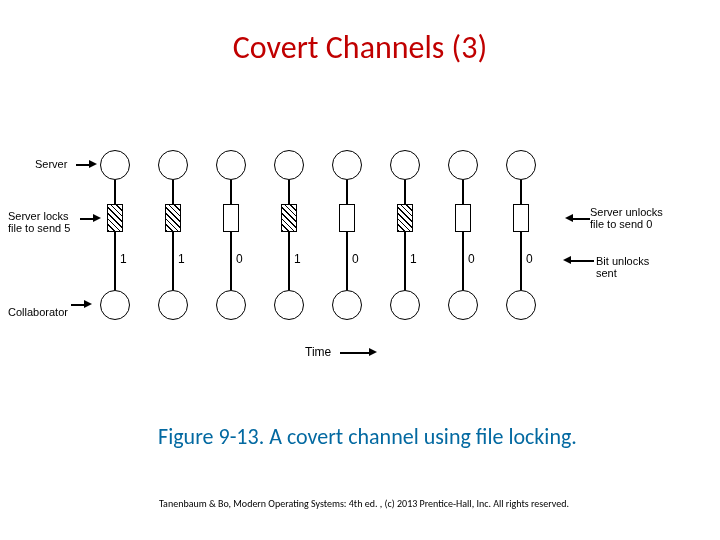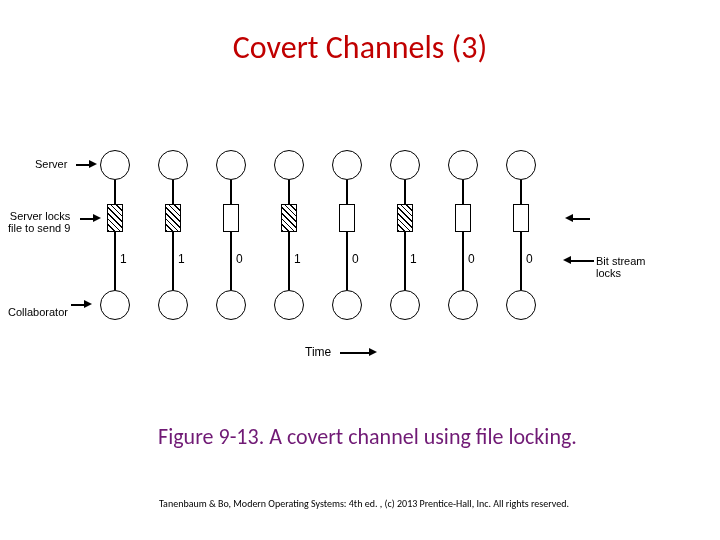--- a/index.html
+++ b/index.html
@@ -22,21 +22,21 @@
       top: 150px;
       left: 60px;
       width: 600px;
       height: 210px;
     }
     .row-label {
       position: absolute;
       font-size: 11px;
       font-family: Arial, sans-serif;
       color: #000;
-      text-align: right;
+      text-align: left;
       line-height: 1.1;
     }
     .circle {
       position: absolute;
       width: 30px;
       height: 30px;
       border: 1.5px solid #000;
       border-radius: 50%;
       background: #fff;
     }
@@ -89,21 +89,21 @@
       position: absolute;
       font-size: 12px;
       font-family: Arial, sans-serif;
     }
     .caption {
       position: absolute;
       bottom: 90px;
       width: 100%;
       text-align: center;
       font-size: 22px;
-      color: #701a75;
+      color: #0369a1;
       padding-left: 15px;
     }
     .copyright {
       position: absolute;
       bottom: 30px;
       width: 100%;
       text-align: center;
       font-size: 10px;
       color: #000;
       padding-left: 8px;
@@ -111,21 +111,21 @@
   </style>
 </head>
 <body>
 
 <h1 class="title">Covert Channels (3)</h1>
 
 <div class="diagram">
 
   <div class="row-label" style="left:-25px; top:8px;">Server</div>
   <div class="row-label" style="left:-52px; top:60px; white-space:pre;">Server locks
-file to send 9</div>
+file to send 5</div>
   <div class="row-label" style="left:-52px; top:156px;">Collaborator</div>
 
   <div id="cols">
       <div class="circle" style="left: 40px; top: 0px;"></div>
       <div class="rect hatch" style="left: 47px; top: 54px;"></div>
       <div class="line-v" style="left: 54px; top: 30px; height: 24px;"></div>
       <div class="line-v" style="left: 54px; top: 82px; height: 58px;"></div>
       <div class="bit" style="left: 60px; top: 102px;">1</div>
       <div class="circle" style="left: 40px; top: 140px;"></div>
       <div class="circle" style="left: 98px; top: 0px;"></div>
@@ -165,24 +165,26 @@
       <div class="bit" style="left: 408px; top: 102px;">0</div>
       <div class="circle" style="left: 388px; top: 140px;"></div>
       <div class="circle" style="left: 446px; top: 0px;"></div>
       <div class="rect" style="left: 453px; top: 54px;"></div>
       <div class="line-v" style="left: 460px; top: 30px; height: 24px;"></div>
       <div class="line-v" style="left: 460px; top: 82px; height: 58px;"></div>
       <div class="bit" style="left: 466px; top: 102px;">0</div>
       <div class="circle" style="left: 446px; top: 140px;"></div>
     </div>
 
+  <div class="side-label" style="left:530px; top:56px; white-space:pre;">Server unlocks
+file to send 0</div>
   <div class="arrow-line" style="left:512px; top:68px; width:18px;"></div>
   <div class="arrow-head-l" style="left:505px; top:64px;"></div>
 
-  <div class="side-label" style="left:536px; top:105px;">Bit stream locks</div>
+  <div class="side-label" style="left:536px; top:105px;">Bit unlocks sent</div>
   <div class="arrow-line" style="left:510px; top:110px; width:24px;"></div>
   <div class="arrow-head-l" style="left:503px; top:106px;"></div>
 
   <div class="arrow-line" style="left:20px; top:68px; width:14px;"></div>
   <div class="arrow-head-r" style="left:33px; top:64px;"></div>
 
   <div class="arrow-line" style="left:16px; top:14px; width:14px;"></div>
   <div class="arrow-head-r" style="left:29px; top:10px;"></div>
 
   <div class="arrow-line" style="left:11px; top:154px; width:14px;"></div>

